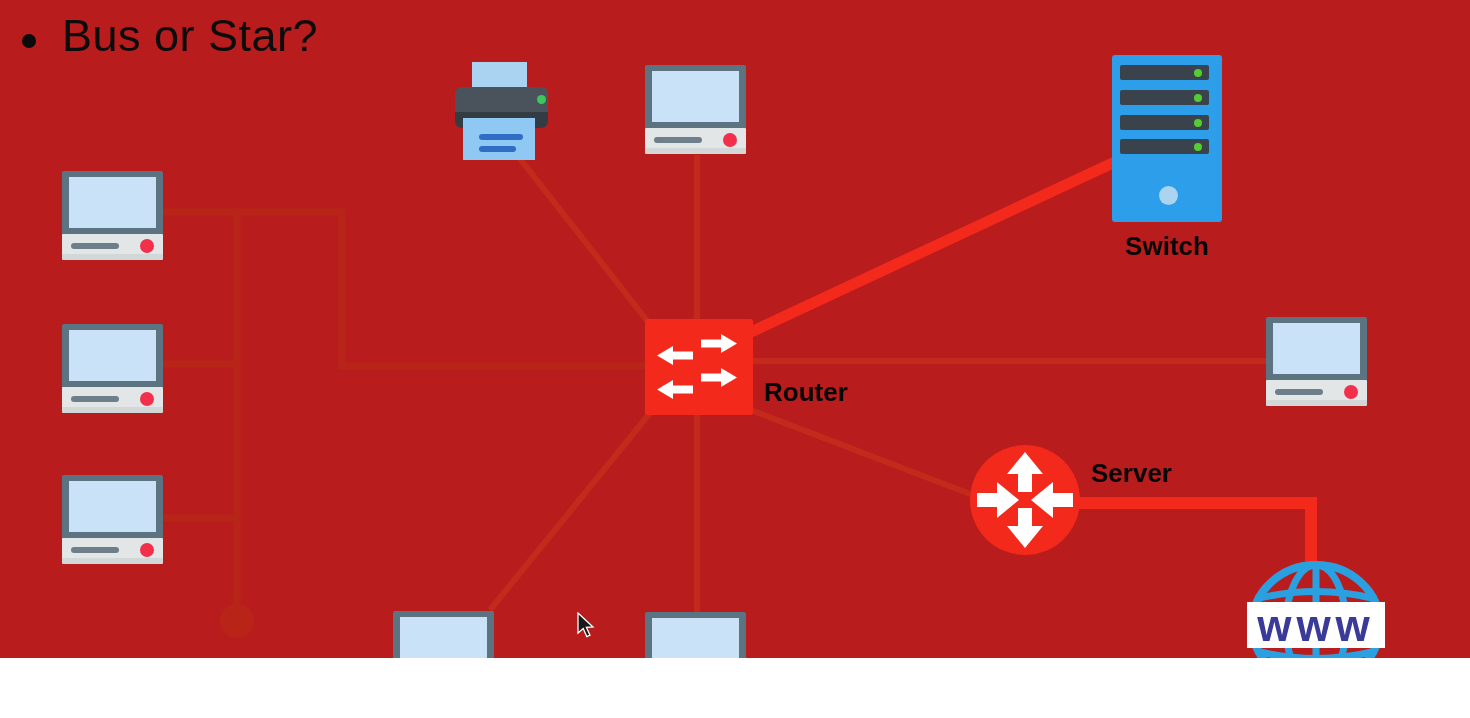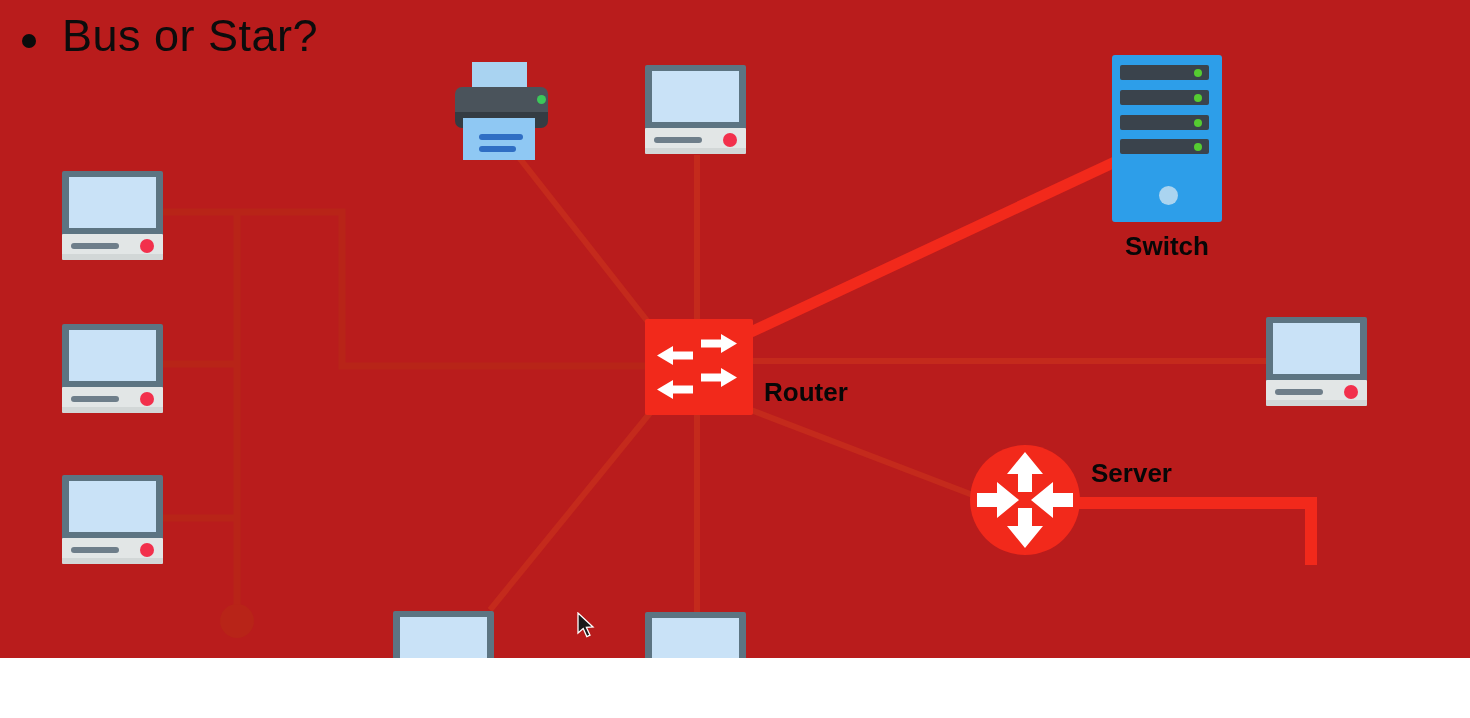--- a/index.html
+++ b/index.html
@@ -213,20 +213,31 @@
 
   <div class="node router">
     <svg width="110" height="110" viewBox="0 0 110 110">
       <path class="arrow" d="M55 7 L73 29 H62 V47 H48 V29 H37 Z"></path>
       <path class="arrow" d="M55 103 L73 81 H62 V63 H48 V81 H37 Z"></path>
       <path class="arrow" d="M49 55 L27 37 V48 H7 V62 H27 V73 Z"></path>
       <path class="arrow" d="M61 55 L83 37 V48 H103 V62 H83 V73 Z"></path>
     </svg>
   </div>
 
+  <div class="node globe">
+    <svg width="138" height="128" viewBox="0 0 138 128">
+      <ellipse class="globe-stroke" cx="69" cy="64" rx="64" ry="60" stroke-width="8"></ellipse>
+      <ellipse class="globe-stroke" cx="69" cy="64" rx="30" ry="60" stroke-width="7"></ellipse>
+      <line class="globe-stroke" x1="69" y1="4" x2="69" y2="124" stroke-width="7"></line>
+      <path class="globe-stroke" d="M9 38 Q69 23 129 38" stroke-width="7"></path>
+      <path class="globe-stroke" d="M9 90 Q69 105 129 90" stroke-width="7"></path>
+      <rect x="0" y="41" width="138" height="46" fill="#ffffff"></rect>
+      <text class="www-text" x="69" y="64" text-anchor="middle" dominant-baseline="central">www</text>
+    </svg>
+  </div>
 
   <div class="label label-switch">Router</div>
   <div class="label label-server">Switch</div>
   <div class="label label-router">Server</div>
 
   <svg class="cursor" width="22" height="28" viewBox="0 0 22 28">
     <path d="M1 1 L1 21 L6.2 16.6 L9.8 24.6 L13 23.2 L9.4 15.4 L16 14.9 Z" fill="#1a1a1a" stroke="#ffffff" stroke-width="1.3"></path>
   </svg>
 
 </div>

